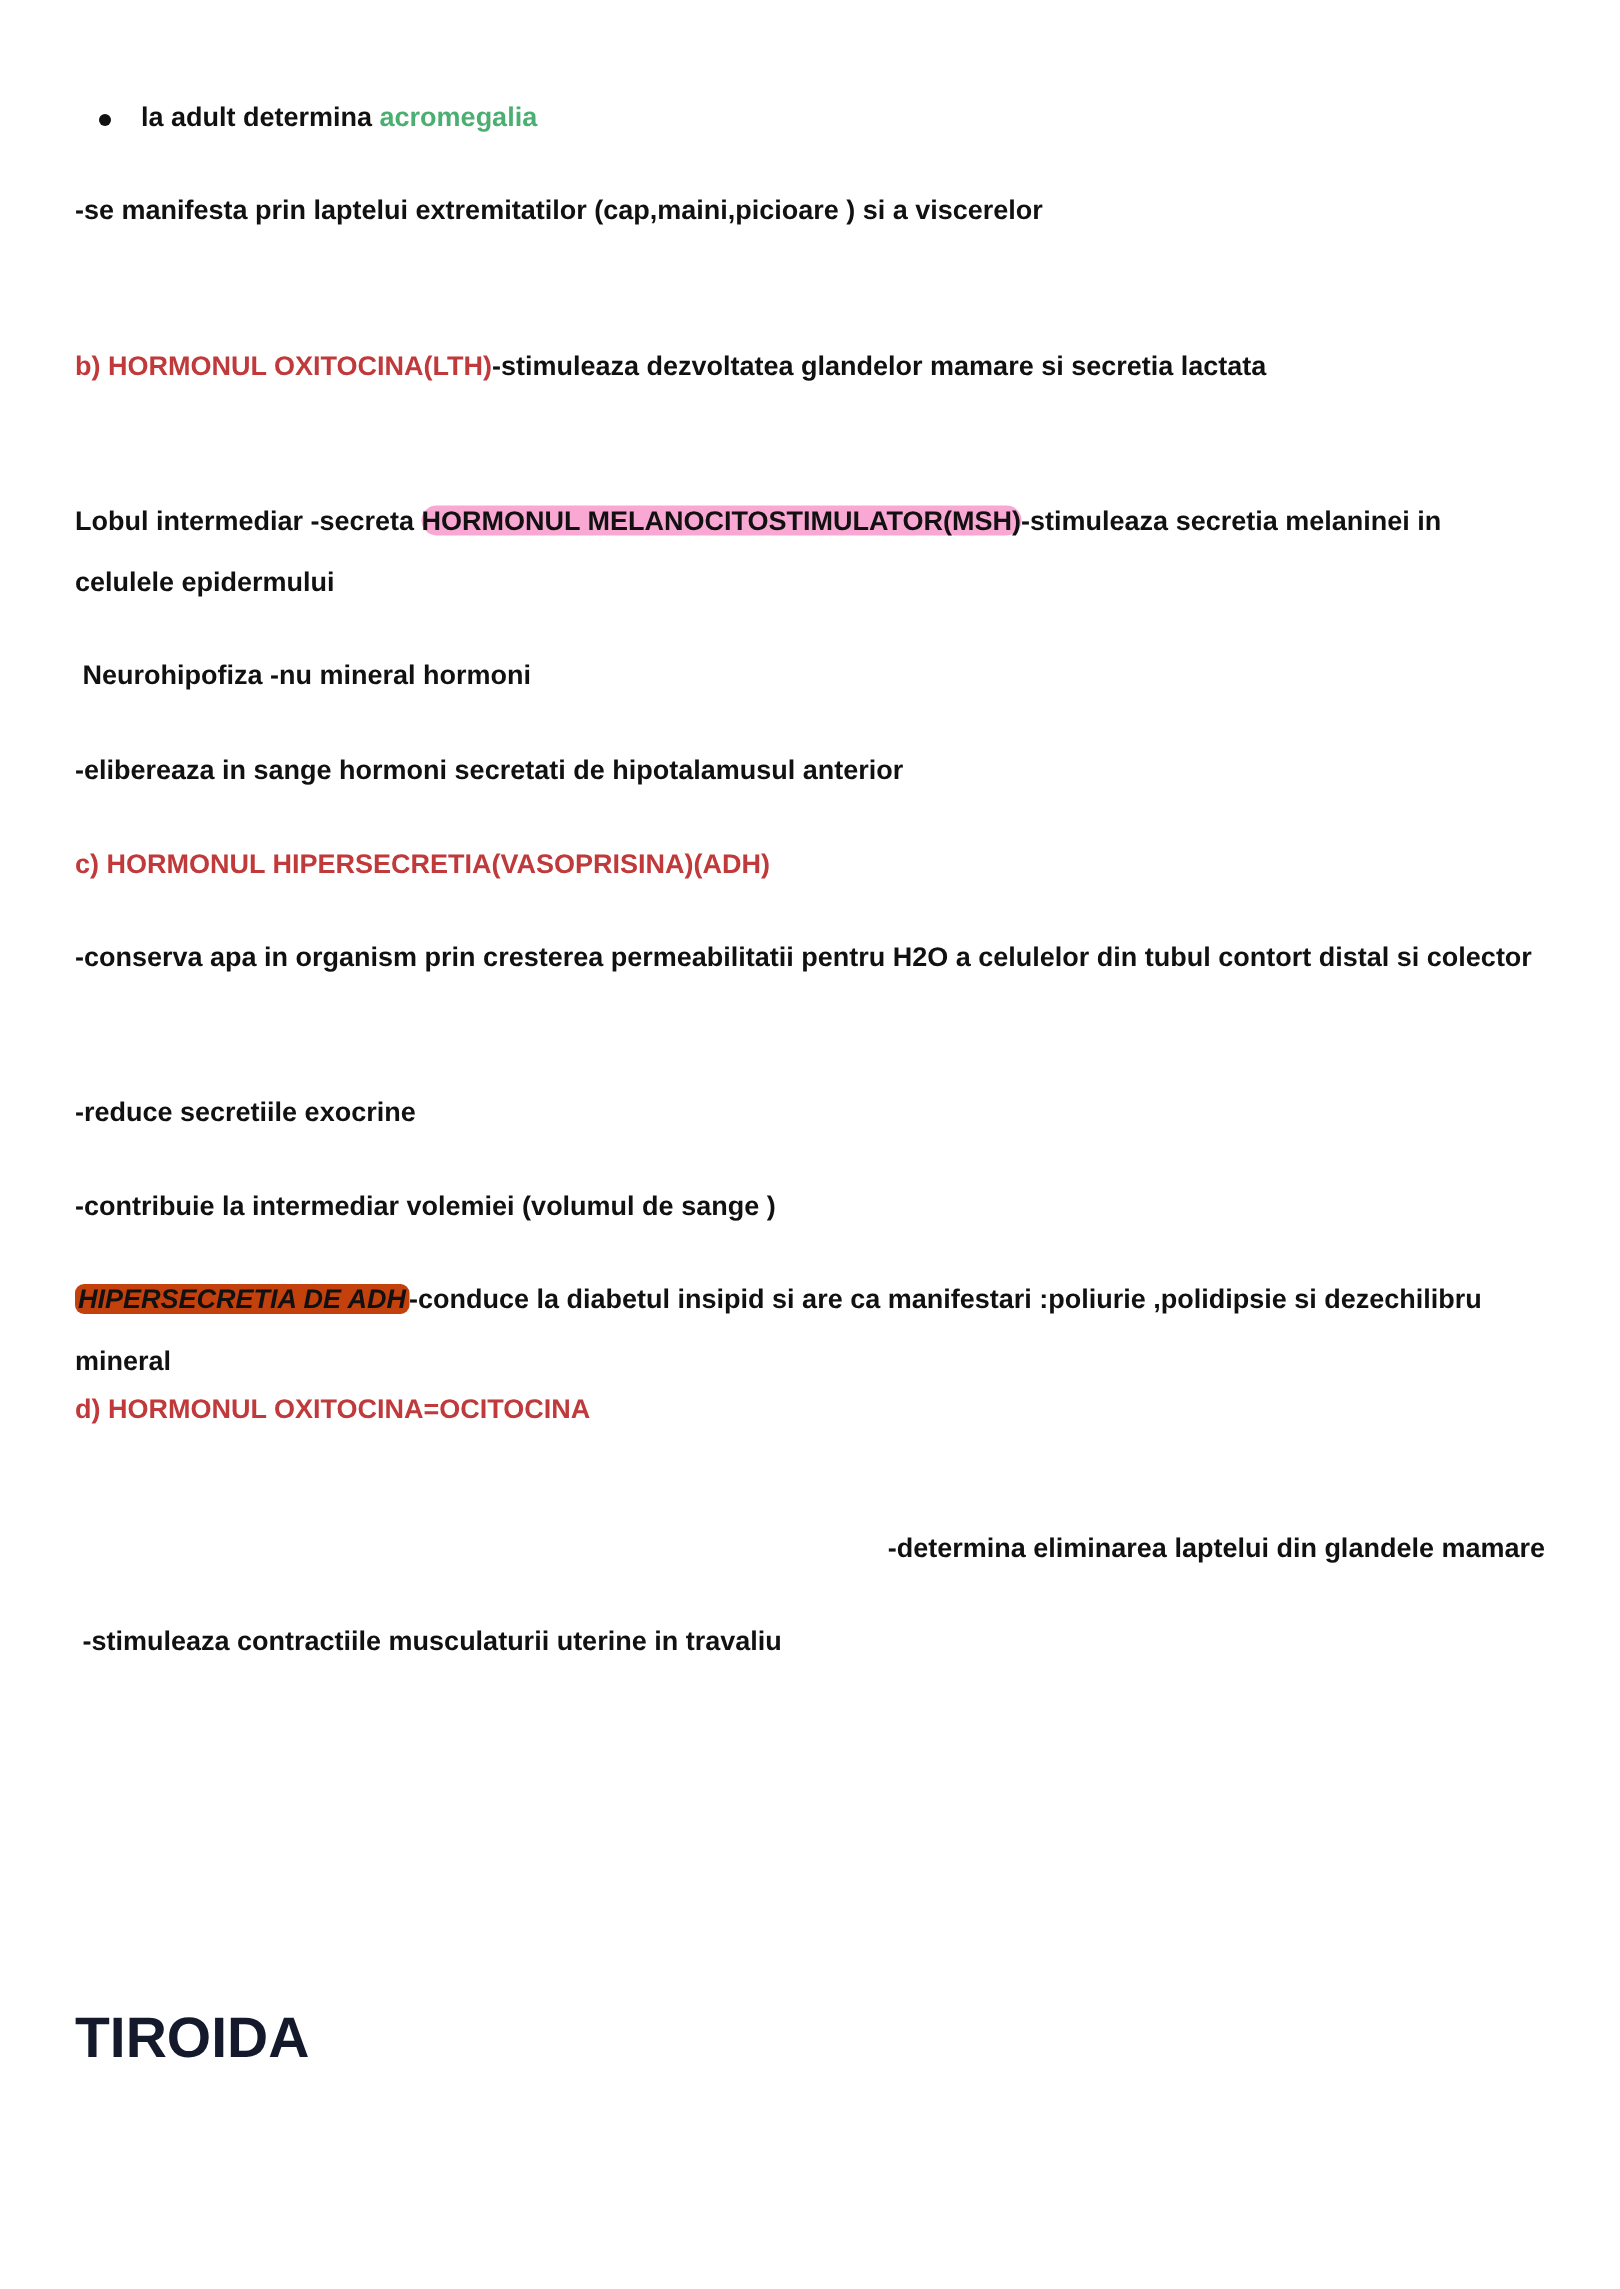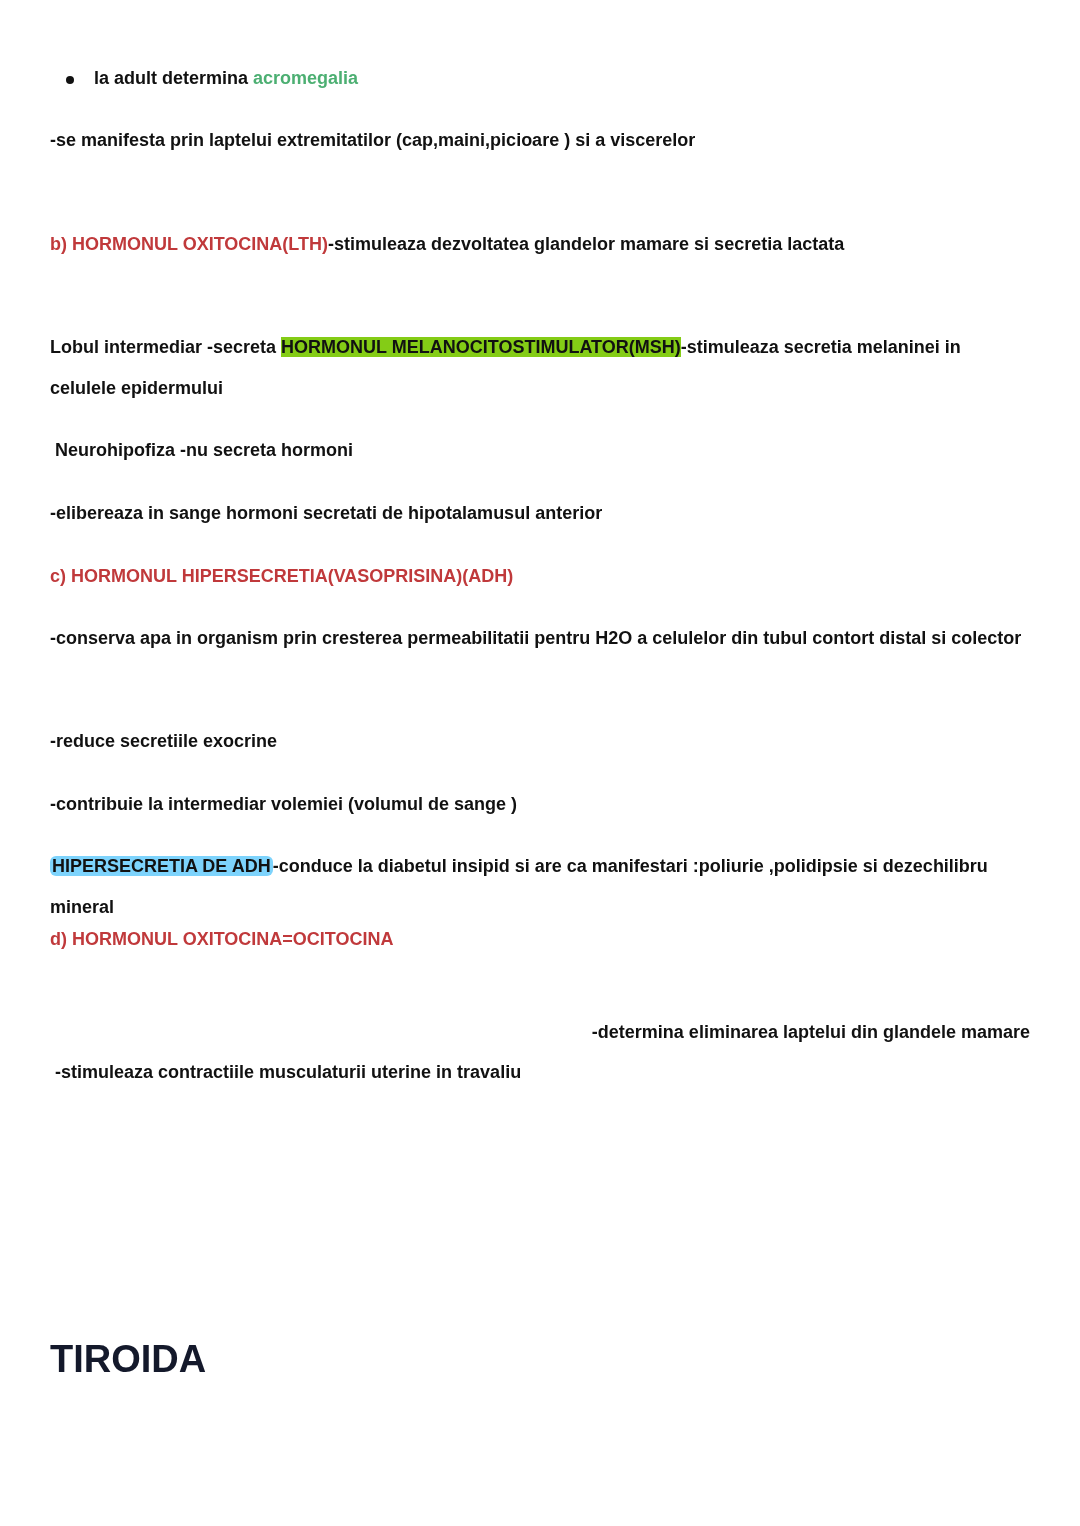--- a/index.html
+++ b/index.html
@@ -1,50 +1,50 @@
 <!DOCTYPE html>
 <html><head>
 <meta charset="utf-8">
 <style>
   html, body { margin:0; padding:0; background:#ffffff; }
   body { width:1080px; height:1526px; position:relative; overflow:hidden;
          font-family:"Liberation Sans", sans-serif; color:#111111; }
   .p { position:absolute; left:50px; width:980px; font-size:18px; font-weight:bold; line-height:41px; margin:0; }
   .red { color:#c0393b; }
   .green { color:#4caf72; }
-  .hl-blue { background:#84cc16; }
-  .hl-yellow { background:#7dd3fc; border-radius:6px; padding:0 2px; }
+  .hl-blue { background:#f9a8d4;border-radius:13px; }
+  .hl-yellow { background:#c2410c; border-radius:6px; padding:0 2px;font-style:italic; }
   .bullet { position:absolute; left:66px; top:76px; width:8px; height:8px; border-radius:50%; background:#111; }
   .title { position:absolute; left:50px; top:1338px; font-size:38px; font-weight:bold; color:#14192b; margin:0; }
 </style>
 </head>
 <body>
 
 <span class="bullet"></span>
 <p class="p" style="left:94px;top:58px;"><span>la adult determina </span><span class="green">acromegalia</span></p>
 
 <p class="p" style="top:120px;">-se manifesta prin laptelui extremitatilor (cap,maini,picioare ) si a viscerelor</p>
 
 <p class="p" style="top:224px;"><span class="red">b) HORMONUL OXITOCINA(LTH)</span><span>-stimuleaza dezvoltatea glandelor mamare si secretia lactata</span></p>
 
 <p class="p" style="top:327px;"><span>Lobul intermediar -secreta </span><span class="hl-blue">HORMONUL MELANOCITOSTIMULATOR(MSH)</span><span>-stimuleaza secretia melaninei in celulele epidermului</span></p>
 
-<p class="p" style="top:430px;white-space:pre;"> Neurohipofiza -nu secreta hormoni</p>
+<p class="p" style="top:430px;white-space:pre;"> Neurohipofiza -nu mineral hormoni</p>
 
 <p class="p" style="top:493px;">-elibereaza in sange hormoni secretati de hipotalamusul anterior</p>
 
 <p class="p red" style="top:556px;">c) HORMONUL HIPERSECRETIA(VASOPRISINA)(ADH)</p>
 
 <p class="p" style="top:618px;">-conserva apa in organism prin cresterea permeabilitatii pentru H2O a celulelor din tubul contort distal si colector</p>
 
 <p class="p" style="top:721px;">-reduce secretiile exocrine</p>
 
 <p class="p" style="top:784px;">-contribuie la intermediar volemiei (volumul de sange )</p>
 
 <p class="p" style="top:846px;"><span class="hl-yellow">HIPERSECRETIA DE ADH</span><span>-conduce la diabetul insipid si are ca manifestari :poliurie ,polidipsie si dezechilibru mineral</span></p>
 
 <p class="p red" style="top:919px;">d) HORMONUL OXITOCINA=OCITOCINA</p>
 
 <p class="p" style="top:1012px;white-space:pre;text-align:right;"> -determina eliminarea laptelui din glandele mamare</p>
 
-<p class="p" style="top:1052px;white-space:pre;"> -stimuleaza contractiile musculaturii uterine in travaliu</p>
+<p class="p" style="top:1074px;white-space:pre;"> -stimuleaza contractiile musculaturii uterine in travaliu</p>
 
 <h1 class="title">TIROIDA</h1>
 
 </body></html>

